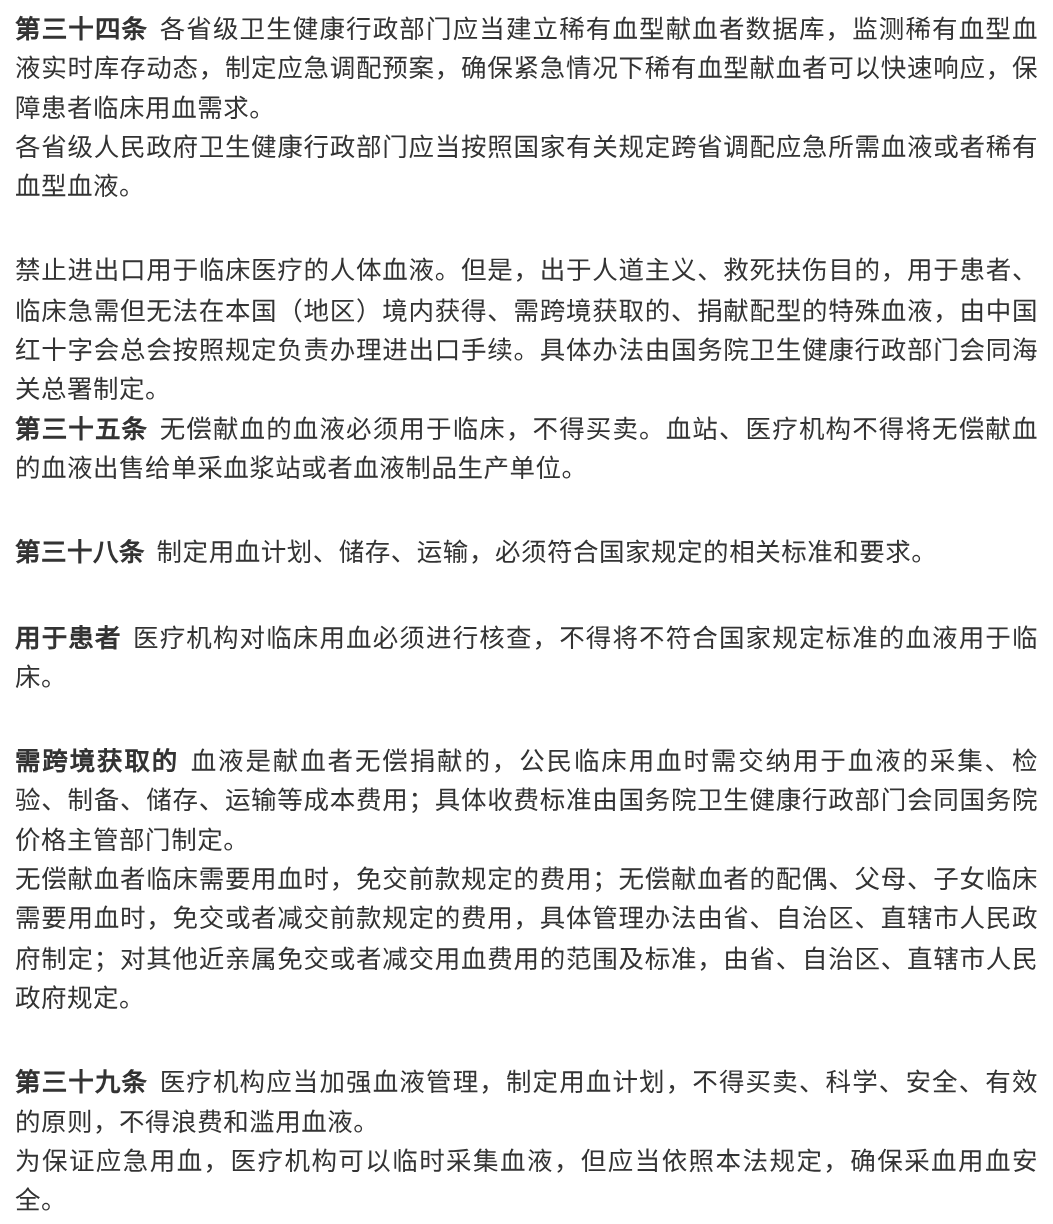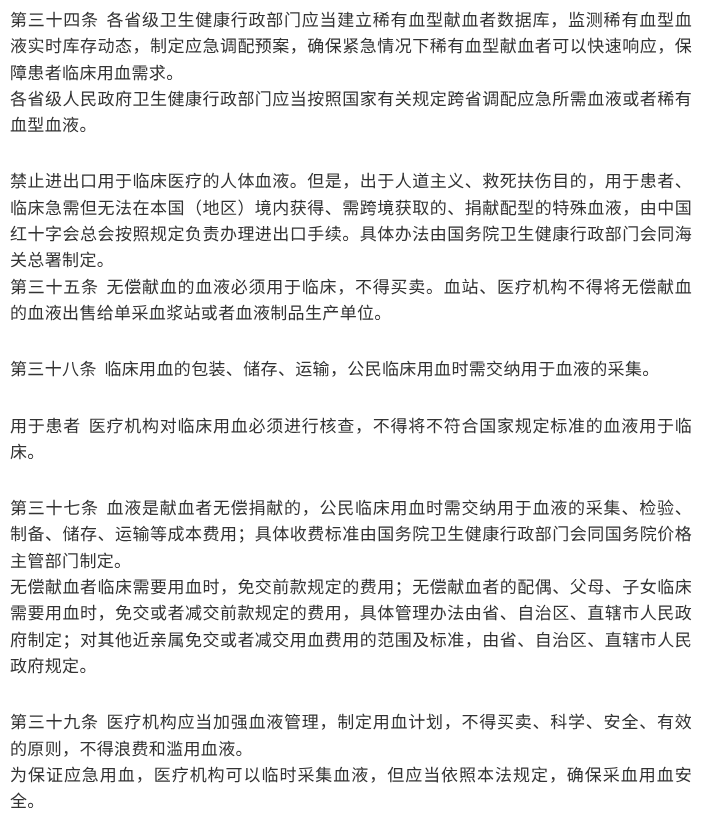--- a/index.html
+++ b/index.html
@@ -23,49 +23,49 @@
   .article {
     margin: 0 0 30px 0;
   }
   .article:last-child {
     margin-bottom: 0;
   }
   .para {
     margin: 0;
   }
   .art-num {
-    font-weight: normal;
+    font-weight: bold;
     margin-right: 0.45em;
   }
 </style>
 </head>
 <body>
 
 <main class="doc">
 
   <section class="article">
     <p class="para"><strong class="art-num">第三十四条</strong><span>各省级卫生健康行政部门应当建立稀有血型献血者数据库，监测稀有血型血液实时库存动态，制定应急调配预案，确保紧急情况下稀有血型献血者可以快速响应，保障患者临床用血需求。</span></p>
     <p class="para"><span>各省级人民政府卫生健康行政部门应当按照国家有关规定跨省调配应急所需血液或者稀有血型血液。</span></p>
   </section>
 
   <section class="article">
     <p class="para"><span>禁止进出口用于临床医疗的人体血液。但是，出于人道主义、救死扶伤目的，用于患者、临床急需但无法在本国（地区）境内获得、需跨境获取的、捐献配型的特殊血液，由中国红十字会总会按照规定负责办理进出口手续。具体办法由国务院卫生健康行政部门会同海关总署制定。</span></p>
     <p class="para"><strong class="art-num">第三十五条</strong><span>无偿献血的血液必须用于临床，不得买卖。血站、医疗机构不得将无偿献血的血液出售给单采血浆站或者血液制品生产单位。</span></p>
   </section>
 
   <section class="article">
-    <p class="para"><strong class="art-num">第三十八条</strong><span>临床用血的包装、储存、运输，公民临床用血时需交纳用于血液的采集。</span></p>
+    <p class="para"><strong class="art-num">第三十八条</strong><span>制定用血计划、储存、运输，必须符合国家规定的相关标准和要求。</span></p>
   </section>
 
   <section class="article">
     <p class="para"><strong class="art-num">用于患者</strong><span>医疗机构对临床用血必须进行核查，不得将不符合国家规定标准的血液用于临床。</span></p>
   </section>
 
   <section class="article">
-    <p class="para"><strong class="art-num">第三十七条</strong><span>血液是献血者无偿捐献的，公民临床用血时需交纳用于血液的采集、检验、制备、储存、运输等成本费用；具体收费标准由国务院卫生健康行政部门会同国务院价格主管部门制定。</span></p>
+    <p class="para"><strong class="art-num">需跨境获取的</strong><span>血液是献血者无偿捐献的，公民临床用血时需交纳用于血液的采集、检验、制备、储存、运输等成本费用；具体收费标准由国务院卫生健康行政部门会同国务院价格主管部门制定。</span></p>
     <p class="para"><span>无偿献血者临床需要用血时，免交前款规定的费用；无偿献血者的配偶、父母、子女临床需要用血时，免交或者减交前款规定的费用，具体管理办法由省、自治区、直辖市人民政府制定；对其他近亲属免交或者减交用血费用的范围及标准，由省、自治区、直辖市人民政府规定。</span></p>
   </section>
 
   <section class="article">
     <p class="para"><strong class="art-num">第三十九条</strong><span>医疗机构应当加强血液管理，制定用血计划，不得买卖、科学、安全、有效的原则，不得浪费和滥用血液。</span></p>
     <p class="para"><span>为保证应急用血，医疗机构可以临时采集血液，但应当依照本法规定，确保采血用血安全。</span></p>
   </section>
 
 </main>
 

